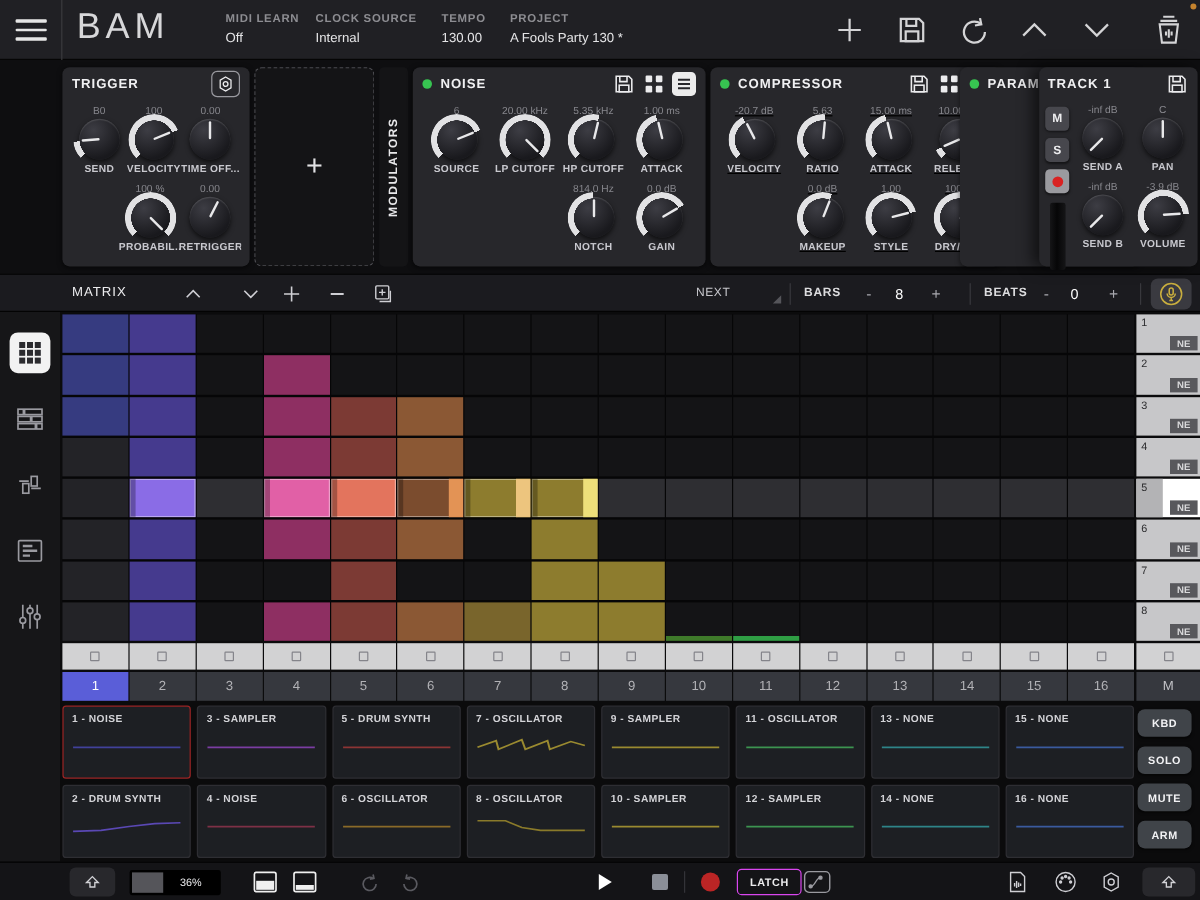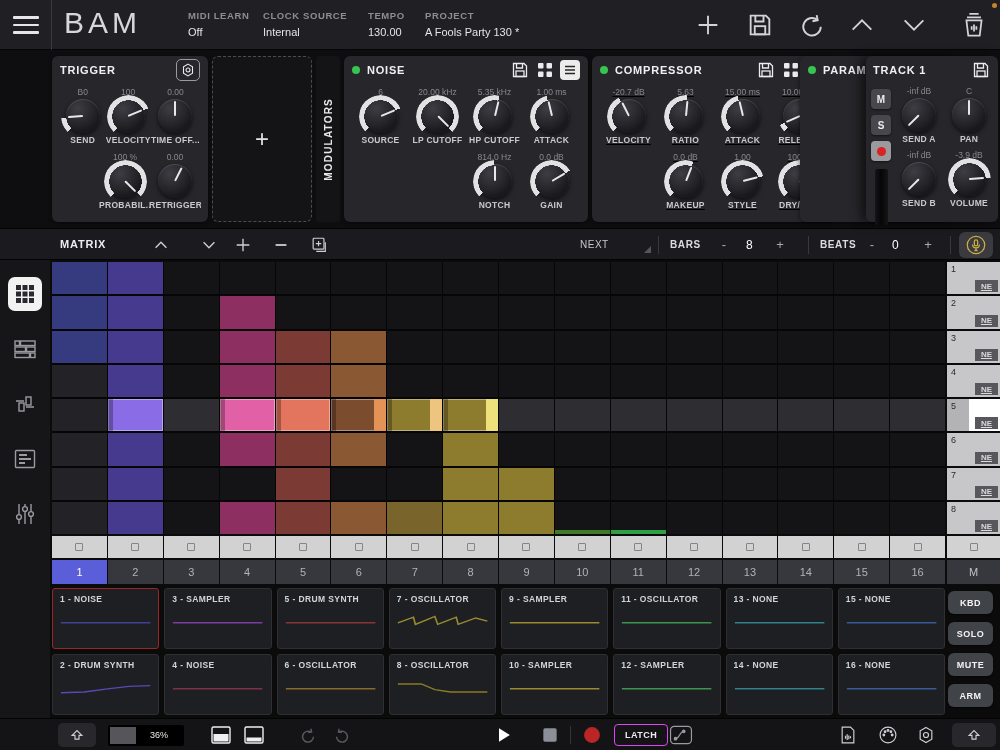--- a/index.html
+++ b/index.html
@@ -51,21 +51,21 @@
   .tbody{display:flex;padding:2px 5px 0;gap:3px;}
   .tcol{display:flex;flex-direction:column;gap:6px;align-items:center;width:22px;padding-top:3px;}
   .tbtn{width:20px;height:20px;border-radius:4px;background:#47474d;color:#ececee;font-size:10px;font-weight:bold;display:flex;align-items:center;justify-content:center;cursor:pointer;box-shadow:0 1px 2px rgba(0,0,0,.5);}
   .tbtn.rec{background:#9a9a9f;}
   .tbtn.rec i{width:9px;height:9px;border-radius:50%;background:#d92222;display:block;}
   .meter{width:13px;height:56px;background:linear-gradient(90deg,#151517,#060607 45%,#151517);border-radius:2px;margin-top:2px;}
   #p-track .krows{padding:0;gap:6px;}
 
   
   #mbar{position:absolute;left:0;top:228px;width:1000px;height:32px;background:#1b1b1f;border-top:1px solid #030303;border-bottom:1px solid #030303;}
-  #mbar .mtitle{position:absolute;left:60px;top:9px;font-size:11px;font-weight:bold;letter-spacing:.8px;color:#ececee;}
+  #mbar .mtitle{position:absolute;left:60px;top:9px;font-size:11px;font-weight:normal;letter-spacing:.8px;color:#ececee;}
   .mico{position:absolute;top:7px;width:18px;height:18px;color:#cfcfd4;cursor:pointer;}
   .mico svg{width:100%;height:100%;}
   #nextbox{position:absolute;left:575px;top:5px;width:78px;height:22px;color:#c6c6cb;font-size:10px;letter-spacing:.5px;line-height:22px;padding-left:5px;cursor:pointer;}
   #nextbox::after{content:'';position:absolute;right:2px;bottom:3px;border-left:7px solid transparent;border-bottom:7px solid #55555a;}
   .vdiv{position:absolute;top:7px;width:1px;height:18px;background:#38383d;}
   .stepgrp{position:absolute;top:0;height:32px;}
   .steplabel{position:absolute;top:10px;font-size:10px;font-weight:bold;letter-spacing:.6px;color:#dcdcde;}
   .stepbtn{position:absolute;top:8px;width:16px;height:16px;color:#a8a8ae;font-size:13px;text-align:center;line-height:15px;cursor:pointer;}
   .stepval{position:absolute;top:9px;font-size:12px;color:#fff;}
   #micbtn{position:absolute;left:959px;top:3px;width:34px;height:26px;background:#3a3a40;border-radius:6px;display:flex;align-items:center;justify-content:center;cursor:pointer;}
@@ -90,21 +90,21 @@
   .pat-line{background-image:linear-gradient(#fff,#fff);background-size:100% 2px;background-position:0 36%;background-repeat:no-repeat;}
   .pat-dotline{background-image:repeating-linear-gradient(90deg,#cdbfe8 0 1.5px,transparent 1.5px 4px);background-size:88% 1.5px;background-position:50% 86%;background-repeat:no-repeat;}
   .pat-dashR{background-image:linear-gradient(#f2eaf2,#f2eaf2);background-size:8px 2px;background-position:86% 54%;background-repeat:no-repeat;}
   .pat-dashL{background-image:linear-gradient(#f5ecc8,#f5ecc8);background-size:10px 2px;background-position:12% 40%;background-repeat:no-repeat;}
   .pat-mixed{background-image:repeating-linear-gradient(90deg,#f5ecc8 0 3px,transparent 3px 8px),repeating-linear-gradient(90deg,rgba(245,236,200,.75) 0 1.5px,transparent 1.5px 4px);background-size:60% 2px,80% 1.5px;background-position:30% 42%,55% 62%;background-repeat:no-repeat,no-repeat;}
 
   
   #scenes{position:absolute;left:947px;top:262px;width:53px;height:272px;display:grid;grid-template-rows:repeat(8,1fr);gap:2px;}
   .scene{position:relative;background:#c7c7c9;cursor:pointer;}
   .scene .snum{position:absolute;top:2px;left:4px;font-size:9px;color:#2b2b2d;}
-  .scene .sbadge{position:absolute;bottom:2px;right:2px;background:#58585c;color:#d9d9db;font-size:8px;font-weight:bold;padding:1.5px 6px;text-decoration:underline;}
+  .scene .sbadge{position:absolute;bottom:2px;right:2px;background:#58585c;color:#d9d9db;font-size:8px;font-weight:bold;padding:1.5px 6px;}
   .scene.active{background:#ffffff;}
   .scene.active::before{content:'';position:absolute;left:0;top:0;bottom:0;width:42%;background:#b3b3b5;}
   .scene.active .snum{z-index:1;}
 
   
   #cbrow{position:absolute;left:52px;top:536px;width:893px;height:22px;display:grid;grid-template-columns:repeat(16,1fr);gap:1px;}
   .cbcell{background:#d2d2d3;display:flex;align-items:center;justify-content:center;cursor:pointer;}
   .cbx{width:8px;height:8px;border:1.3px solid #84848a;border-radius:1px;background:transparent;}
   #mcb{position:absolute;left:947px;top:536px;width:53px;height:22px;}
   #numrow{position:absolute;left:52px;top:560px;width:893px;height:24px;display:grid;grid-template-columns:repeat(16,1fr);gap:1px;}

